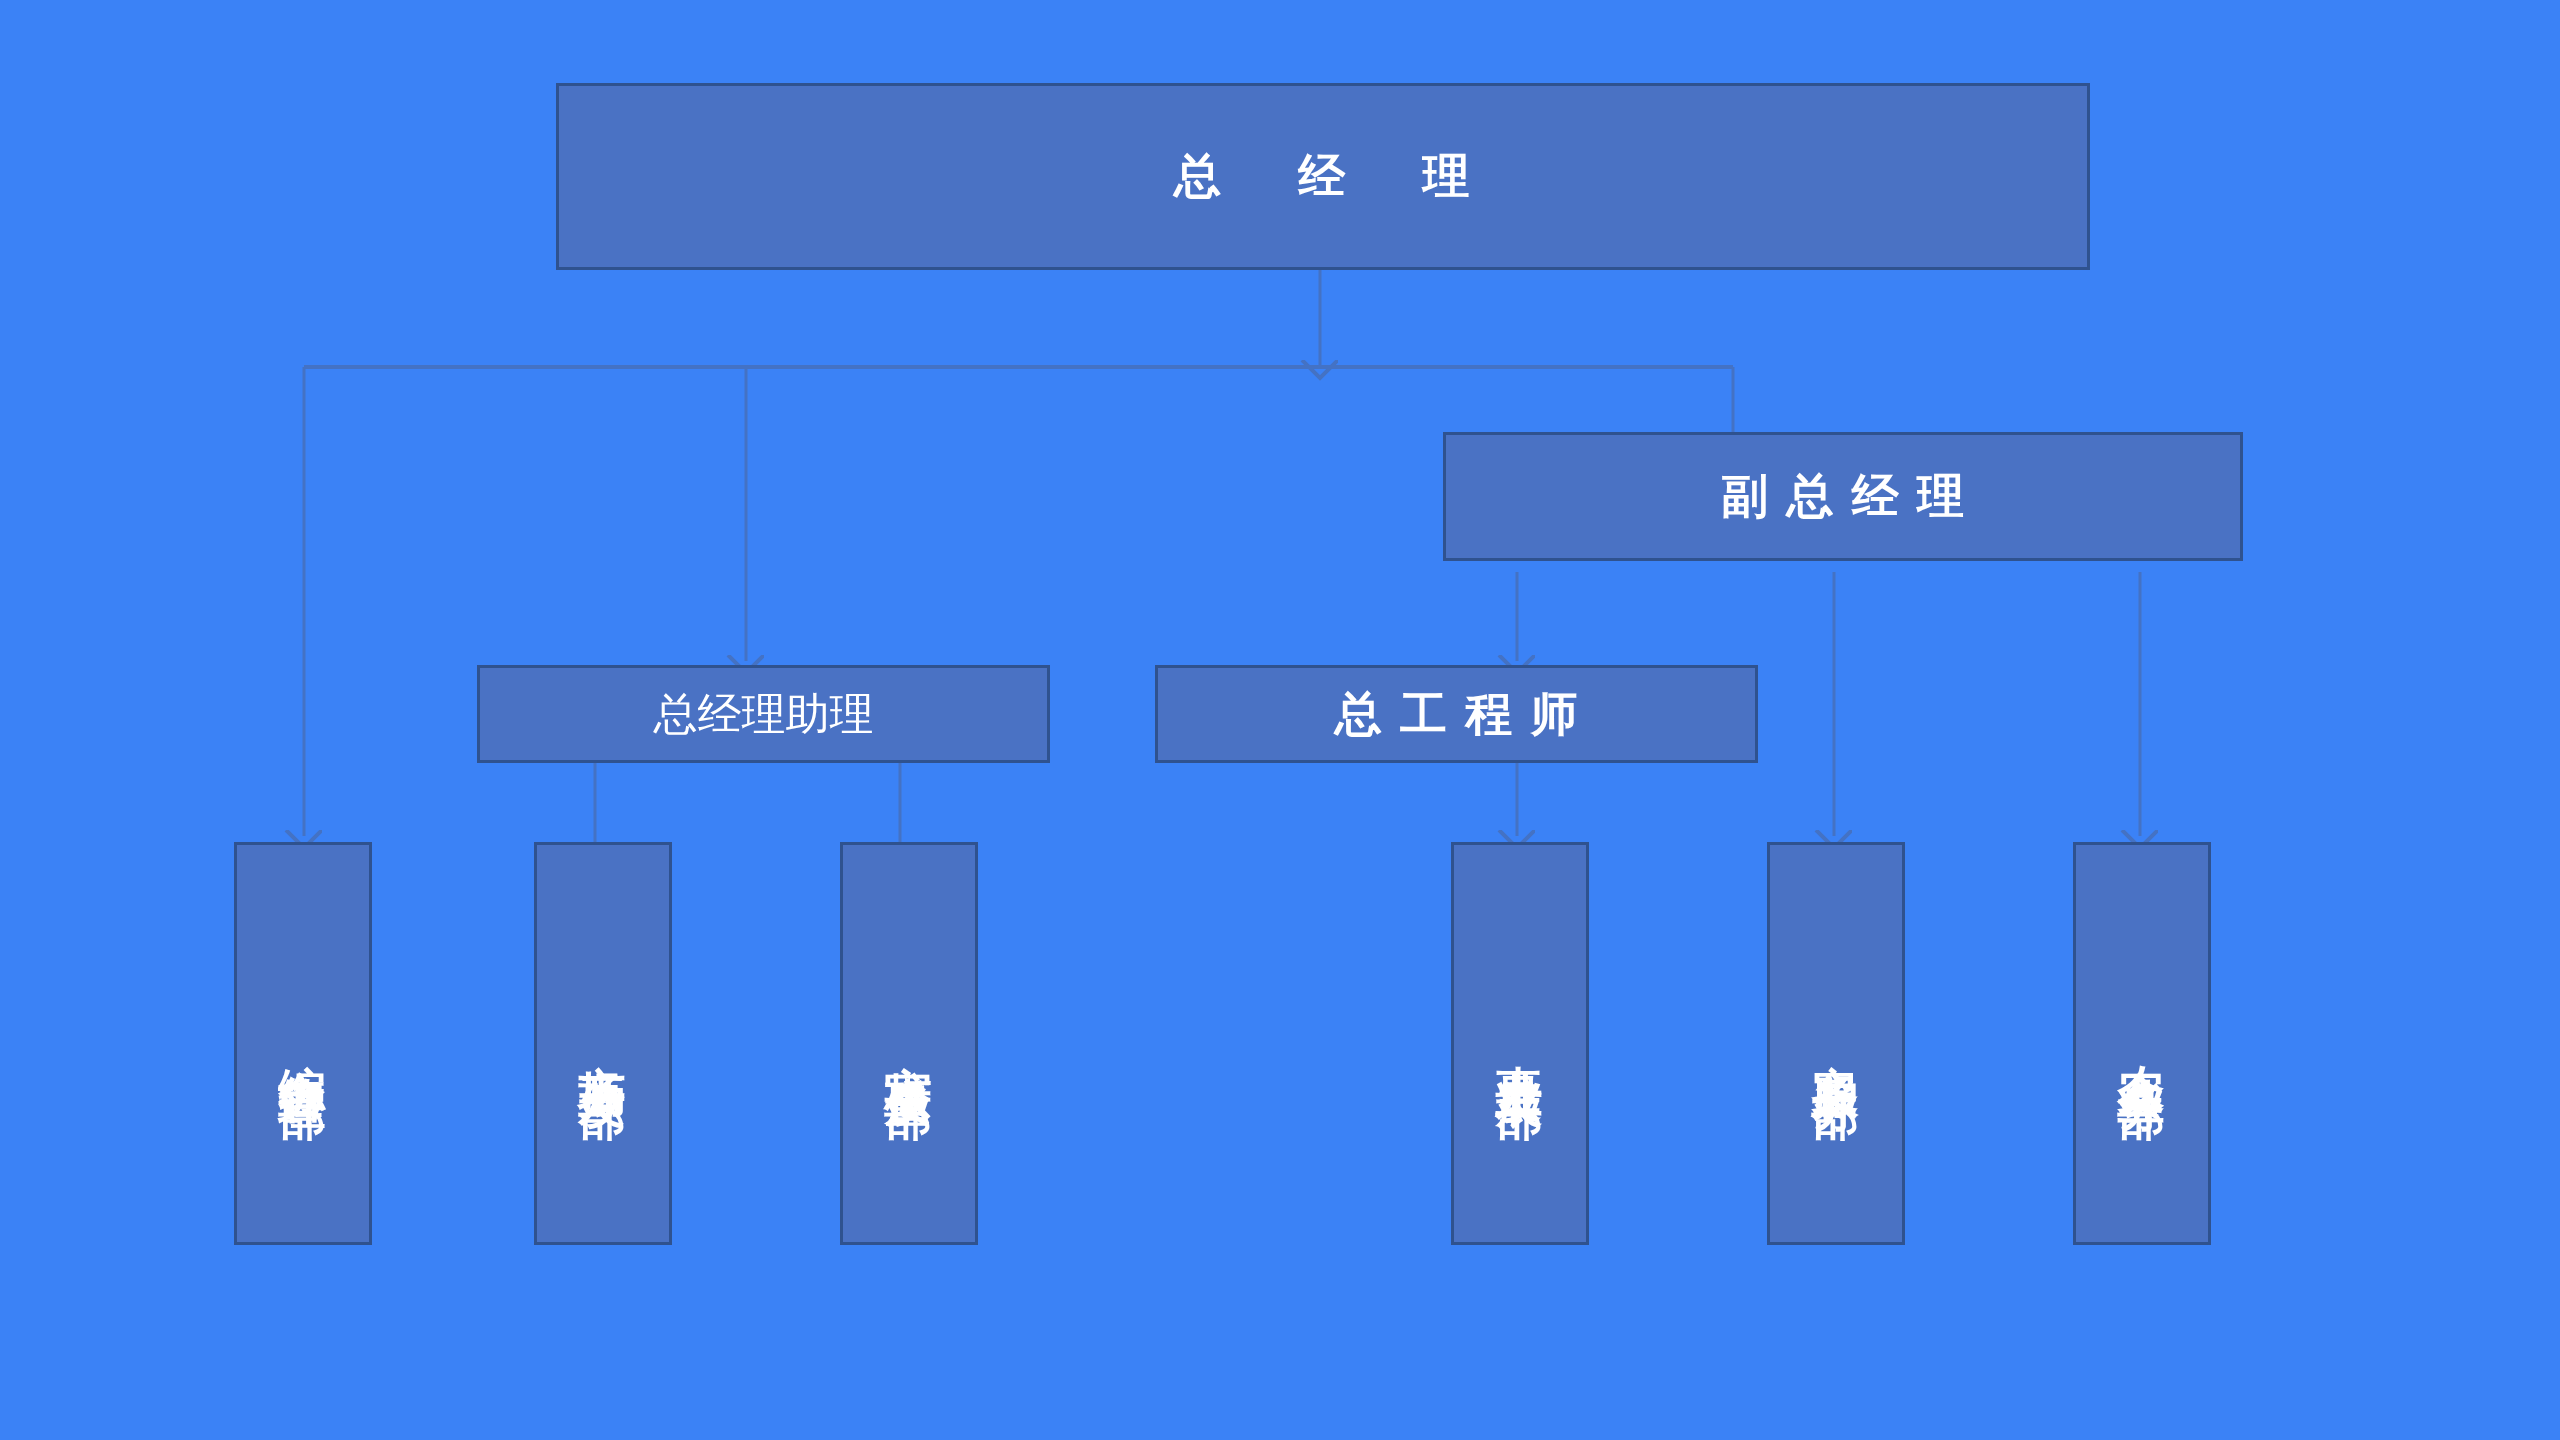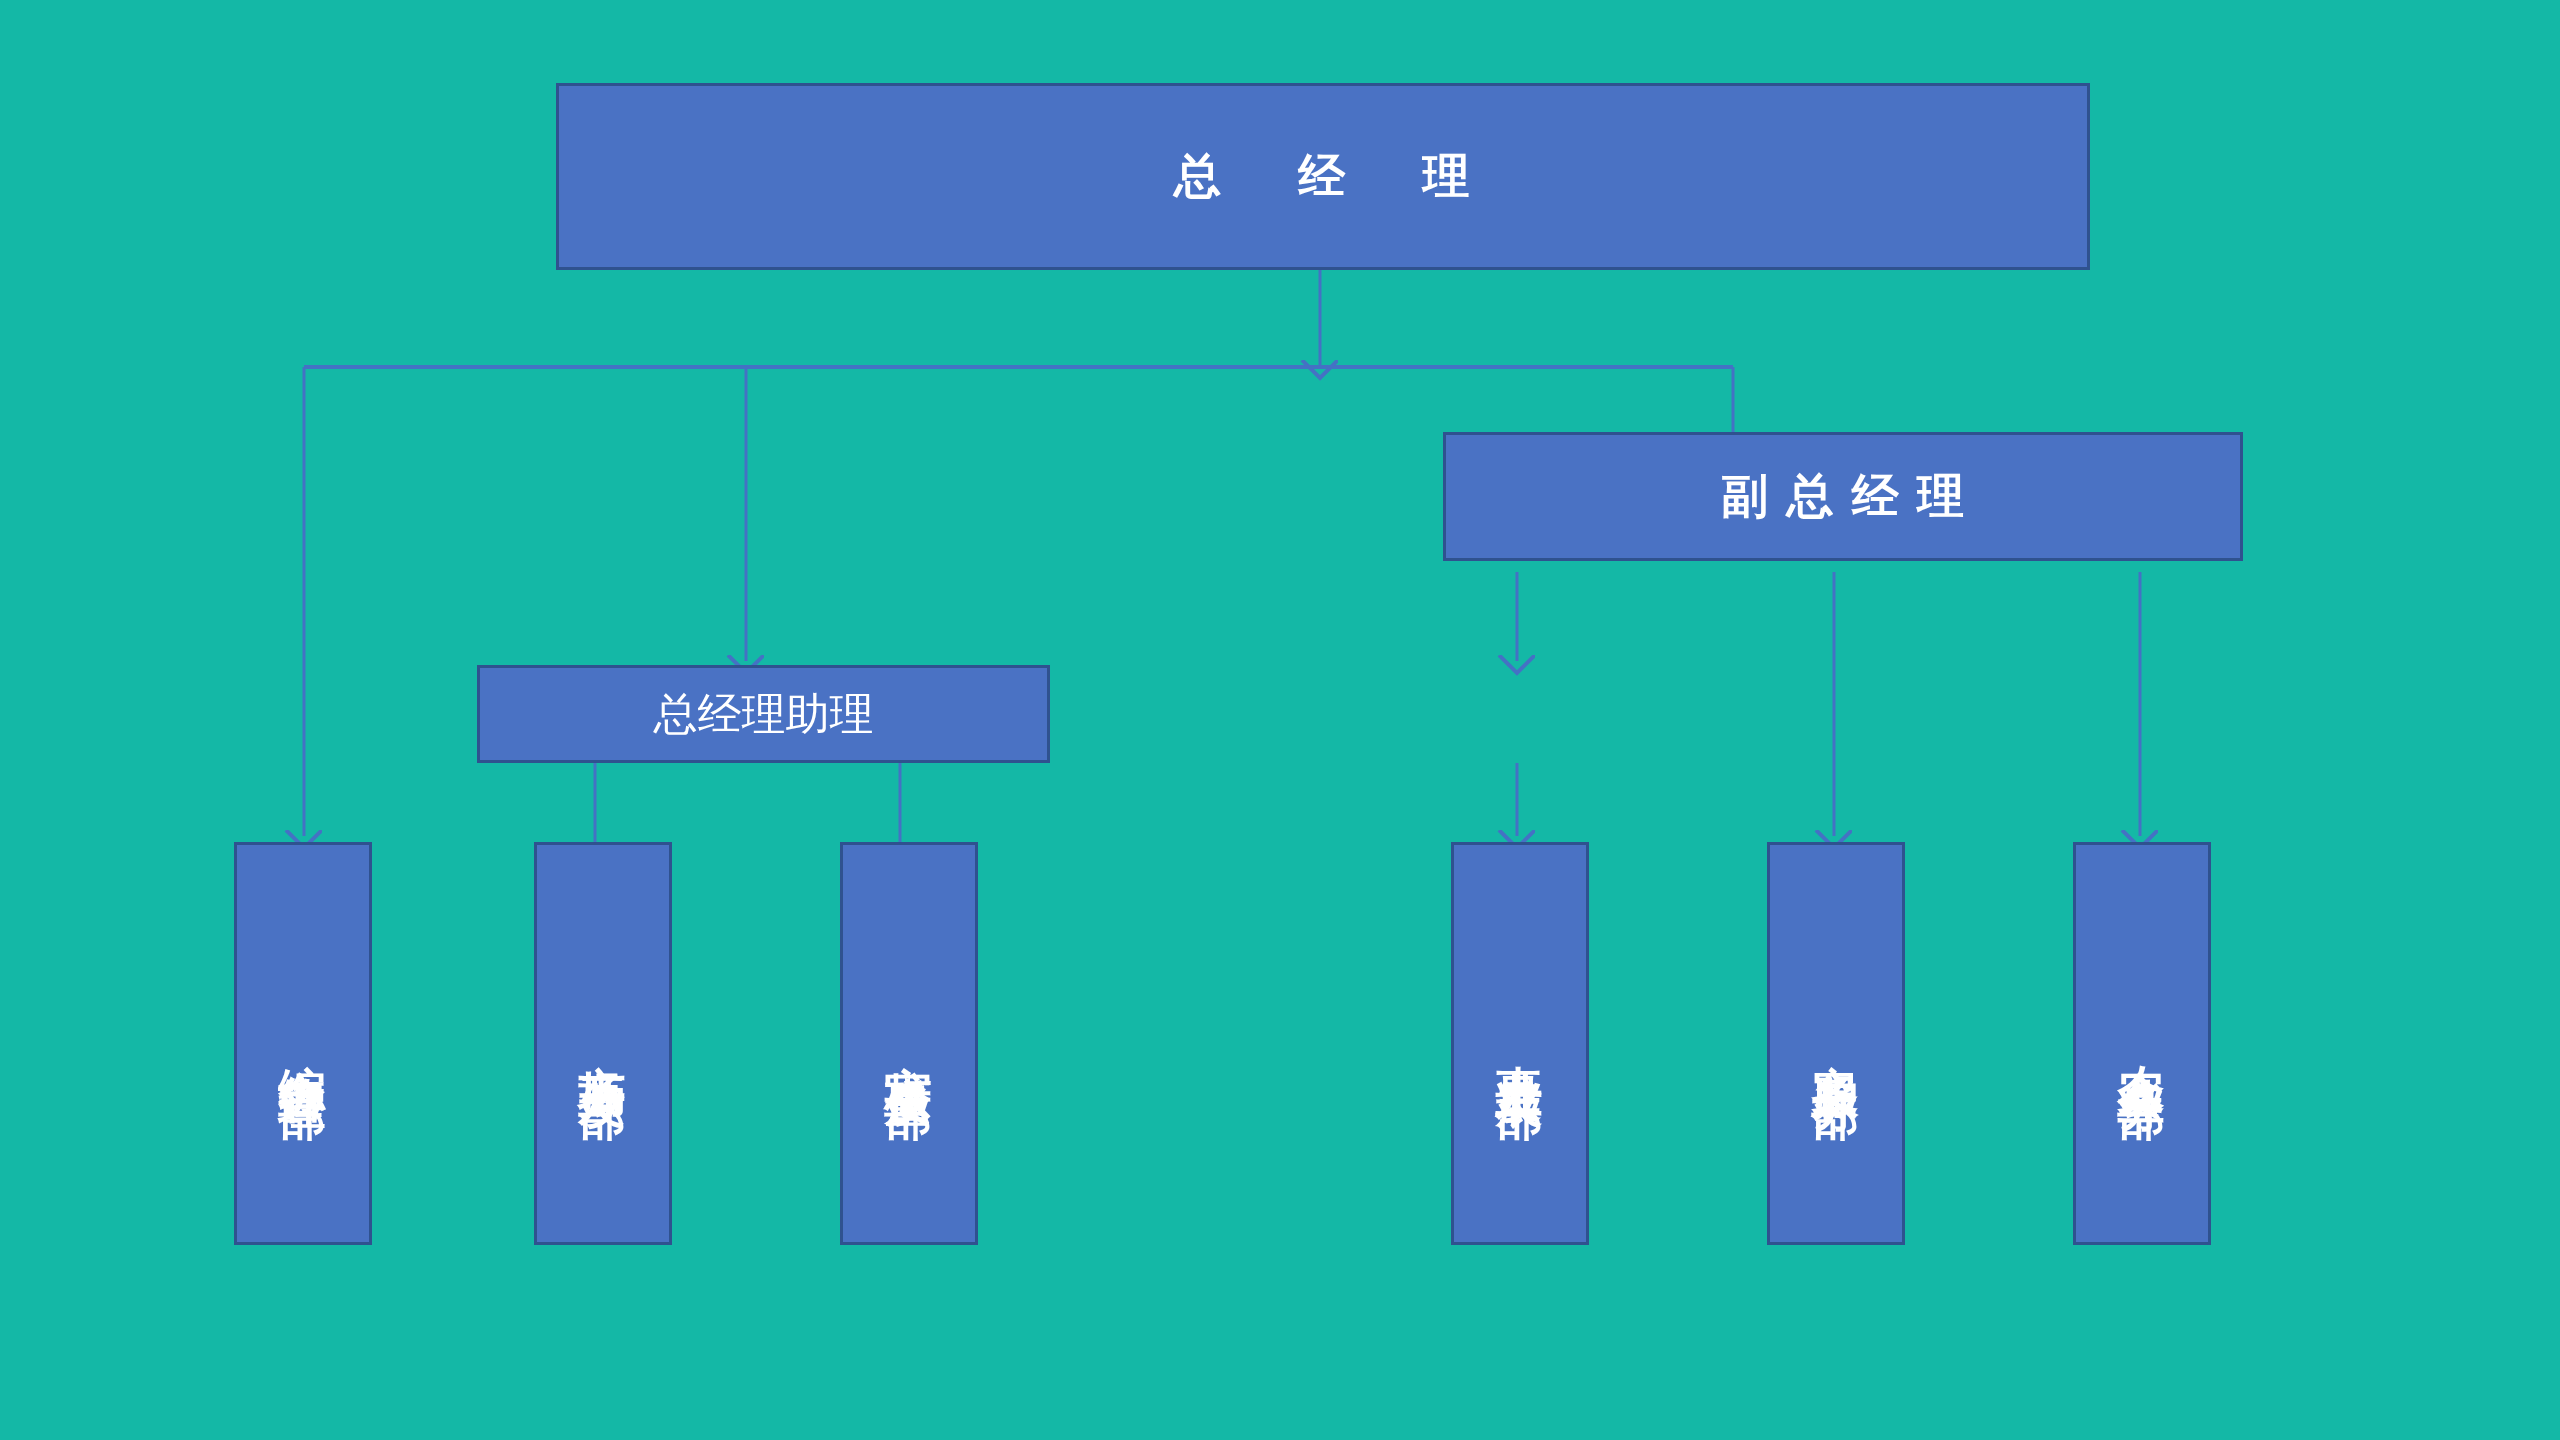--- a/index.html
+++ b/index.html
@@ -8,21 +8,21 @@
     padding: 0;
     background: #ffffff;
   }
   body {
     font-family: "DejaVu Sans", "Liberation Sans", sans-serif;
   }
   #canvas {
     position: relative;
     width: 2560px;
     height: 1440px;
-    background: #14b8a6;
+    background: #3b82f6;
     overflow: hidden;
   }
   #wires {
     position: absolute;
     left: 0;
     top: 0;
     width: 2560px;
     height: 1440px;
     pointer-events: none;
   }
@@ -108,20 +108,23 @@
   </div>
 
   <div class="node node-h spaced" style="left:1443px; top:432px; width:800px; height:129px;">
     <span class="label">副 总 经 理</span>
   </div>
 
   <div class="node node-plain" style="left:477px; top:665px; width:573px; height:98px;">
     <span class="label">总经理助理</span>
   </div>
 
+  <div class="node node-h spaced" style="left:1155px; top:665px; width:603px; height:98px;">
+    <span class="label">总 工 程 师</span>
+  </div>
 
   <div class="node node-v" style="left:234px; top:842px; width:138px; height:403px;">
     <span class="label">综合管理部</span>
   </div>
 
   <div class="node node-v" style="left:534px; top:842px; width:138px; height:403px;">
     <span class="label">市场开发部</span>
   </div>
 
   <div class="node node-v" style="left:840px; top:842px; width:138px; height:403px;">

